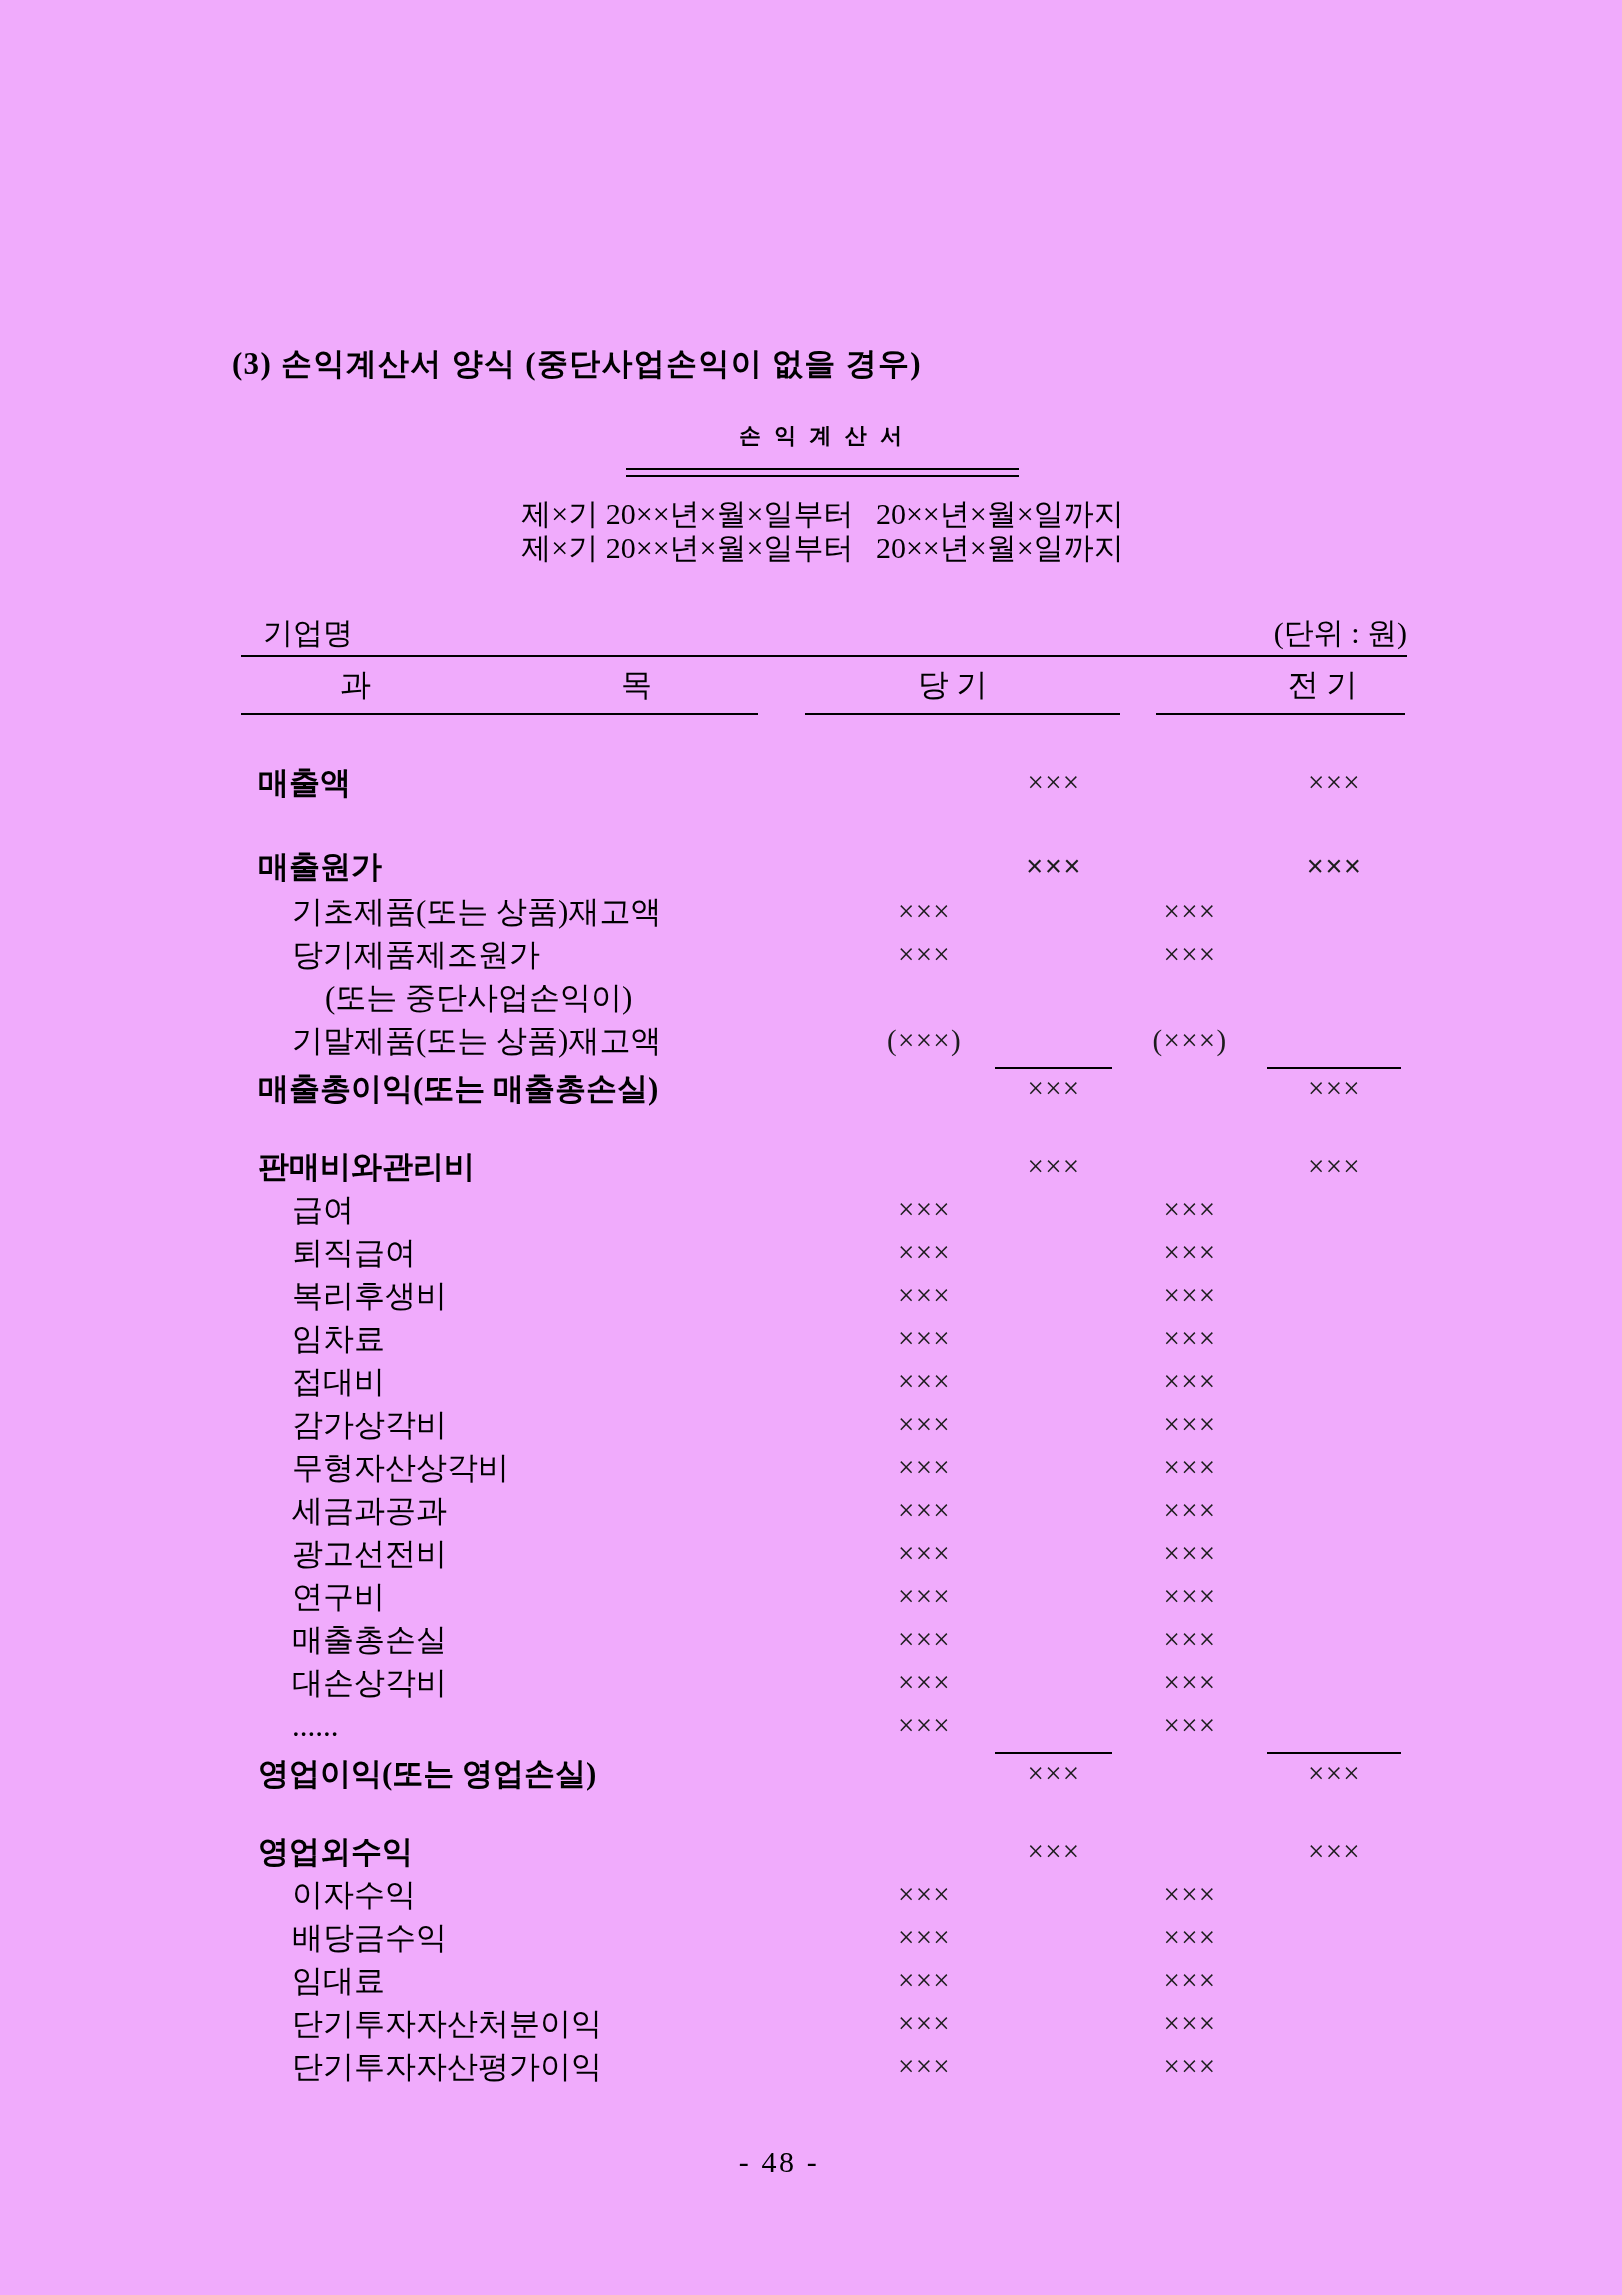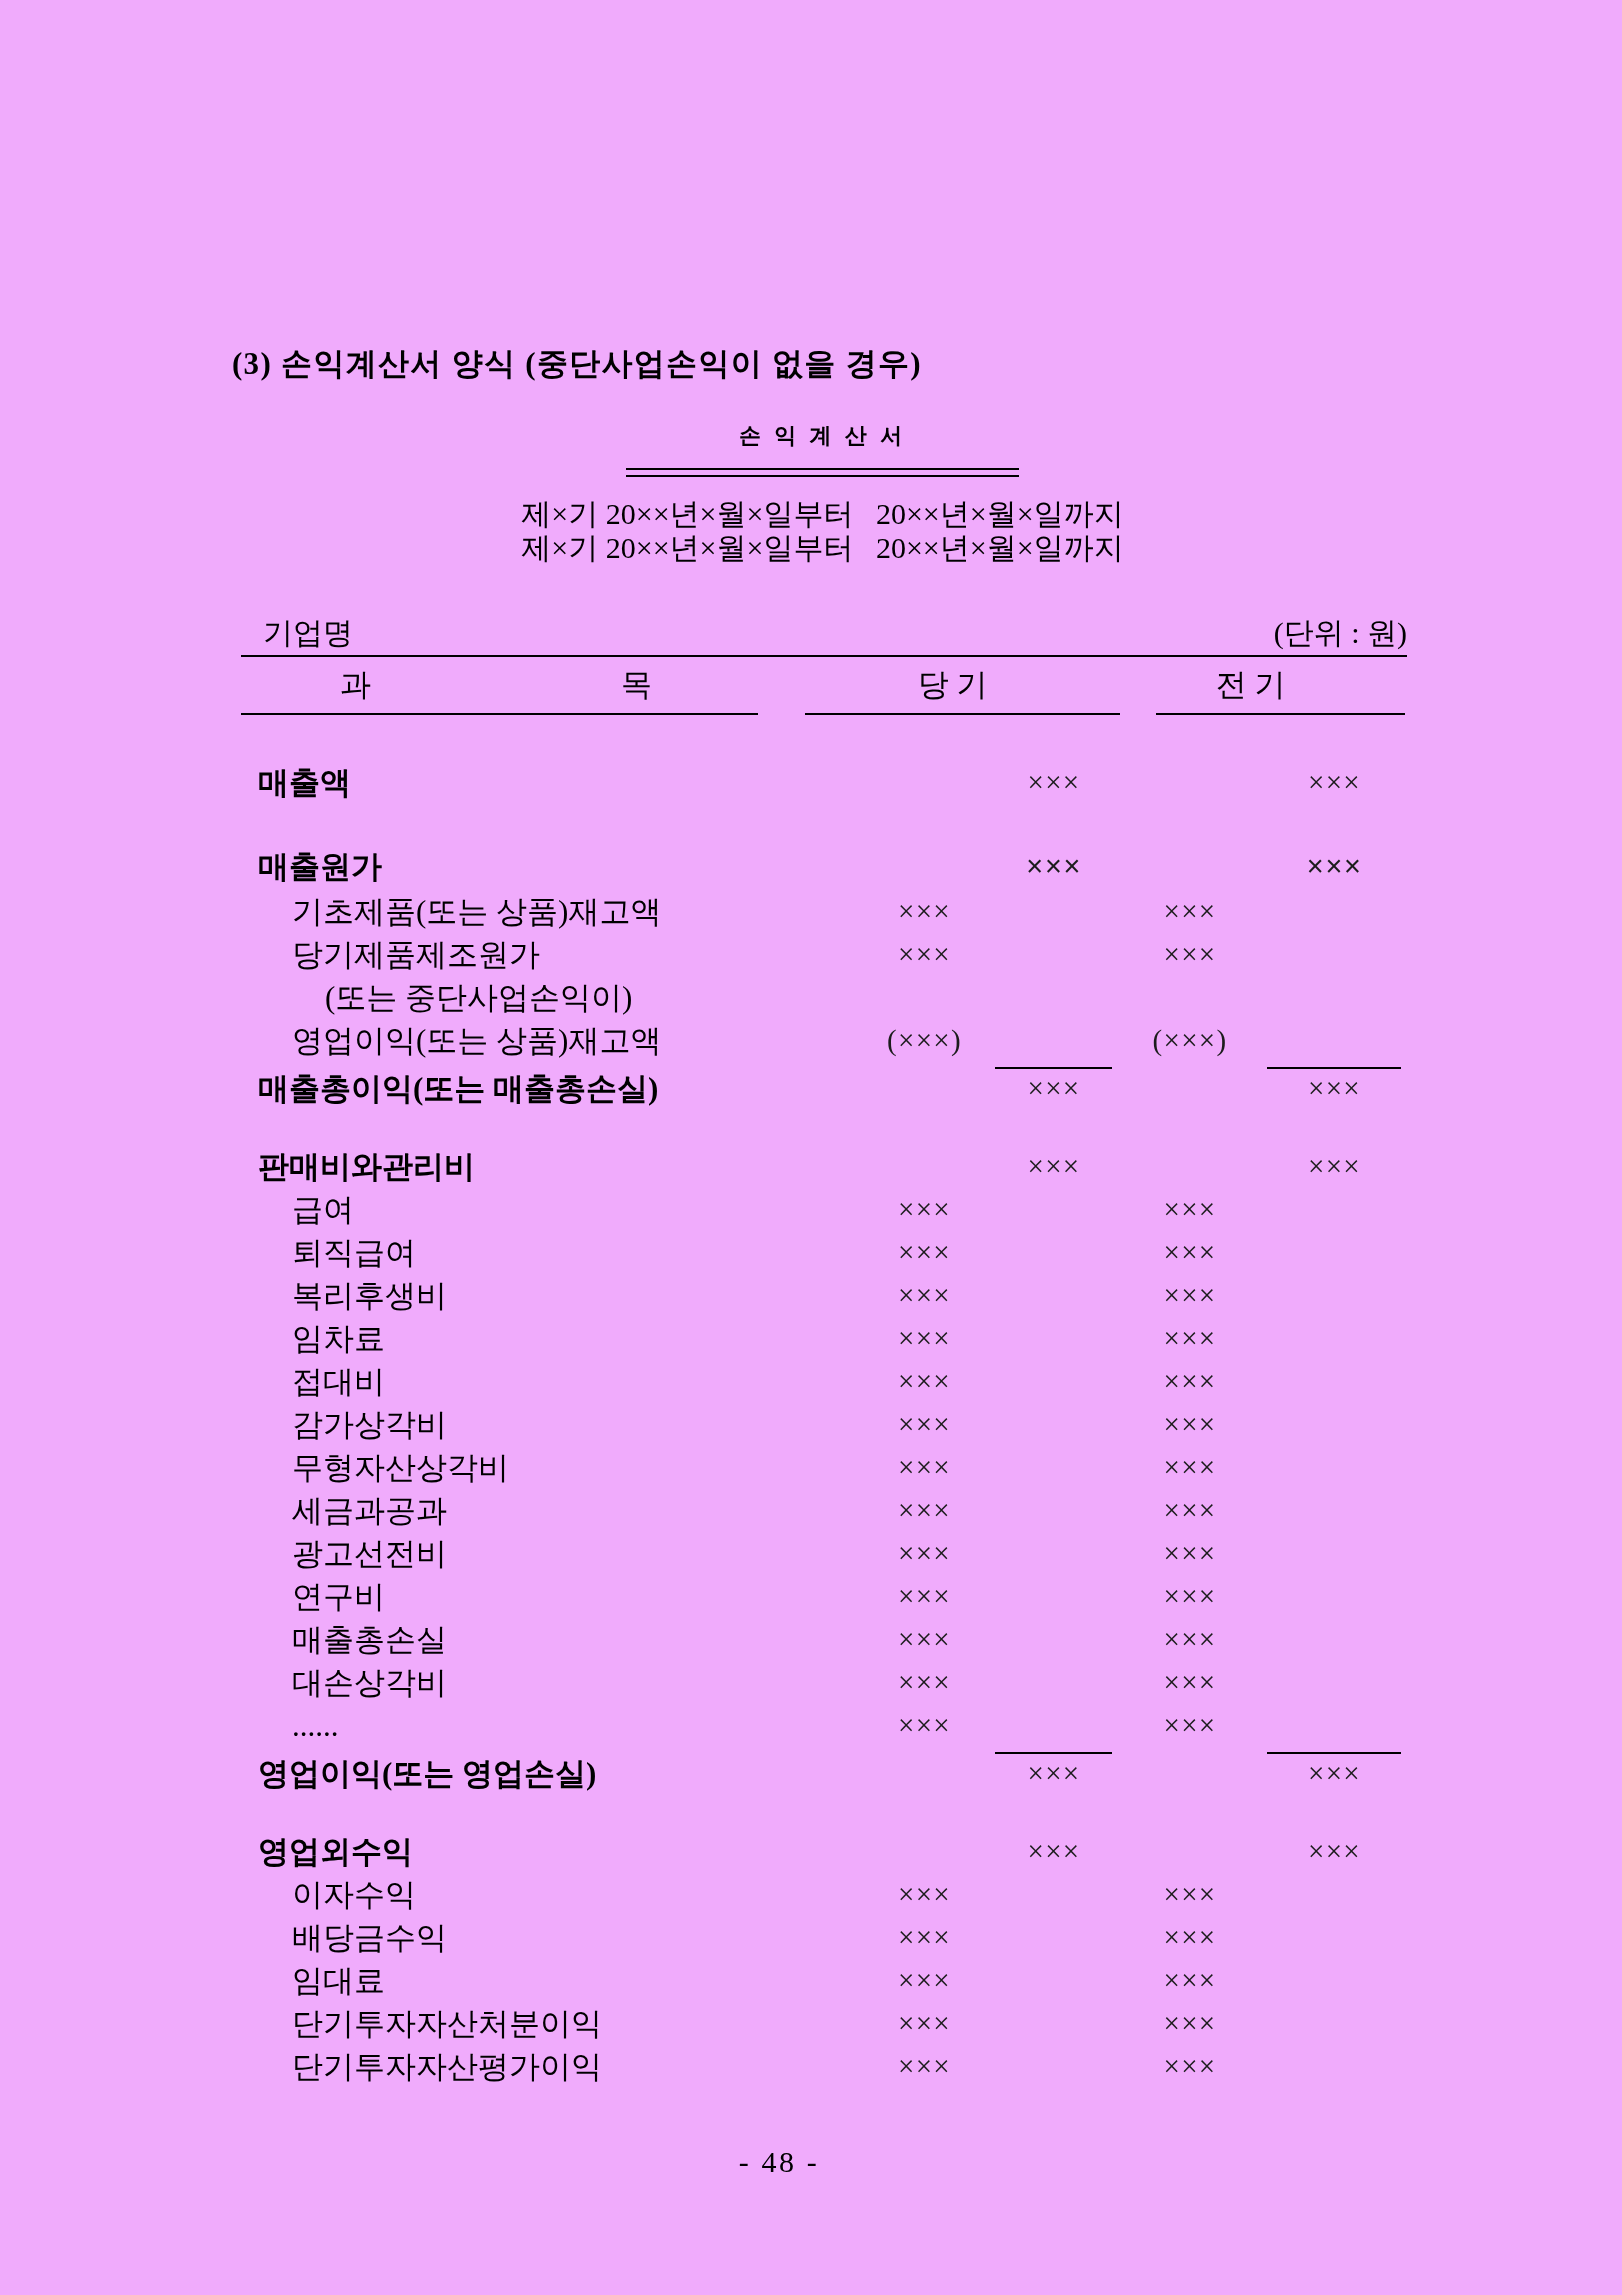--- a/index.html
+++ b/index.html
@@ -47,21 +47,21 @@
   }
   .company-row .company{padding-left:22px;}
   
   .table{position:absolute;left:241px;top:655px;width:1166px;}
   .top-rule{height:2px;background:#000;}
   .head-row{position:relative;height:56px;font-size:31px;line-height:56px;}
   .head-row span{position:absolute;text-align:center;white-space:pre;}
   .h-gwa{left:82px;width:65px;}
   .h-mok{left:363px;width:65px;}
   .h-dang{left:646px;width:131px;}
-  .h-jeon{left:944px;width:131px;}
+  .h-jeon{left:1016px;width:131px;}
   .head-underline{position:relative;height:2px;}
   .head-underline i{position:absolute;top:0;height:2px;background:#000;display:block;}
   .seg-account{left:0;width:517px;}
   .seg-current{left:564px;width:315px;}
   .seg-prior{left:915px;width:249px;}
   
   .rows{padding-top:46px;}
   .row{
     display:grid;
     grid-template-columns:618px 131px 128px 144px 145px;
@@ -159,21 +159,21 @@
     <span class="cell v t2"></span>
   </div>
         <div class="row indent2">
     <span class="cell label">(또는 중단사업손익이)</span>
     <span class="cell v d1"></span>
     <span class="cell v t1"></span>
     <span class="cell v d2"></span>
     <span class="cell v t2"></span>
   </div>
         <div class="row indent1">
-    <span class="cell label">영업이익(또는 상품)재고액</span>
+    <span class="cell label">기말제품(또는 상품)재고액</span>
     <span class="cell v d1">(×××)</span>
     <span class="cell v t1"></span>
     <span class="cell v d2">(×××)</span>
     <span class="cell v t2"></span>
   </div>
         <div class="row indent0 bold ruled">
     <span class="cell label">매출총이익(또는 매출총손실)</span>
     <span class="cell v d1"></span>
     <span class="cell v t1">×××</span>
     <span class="cell v d2"></span>

